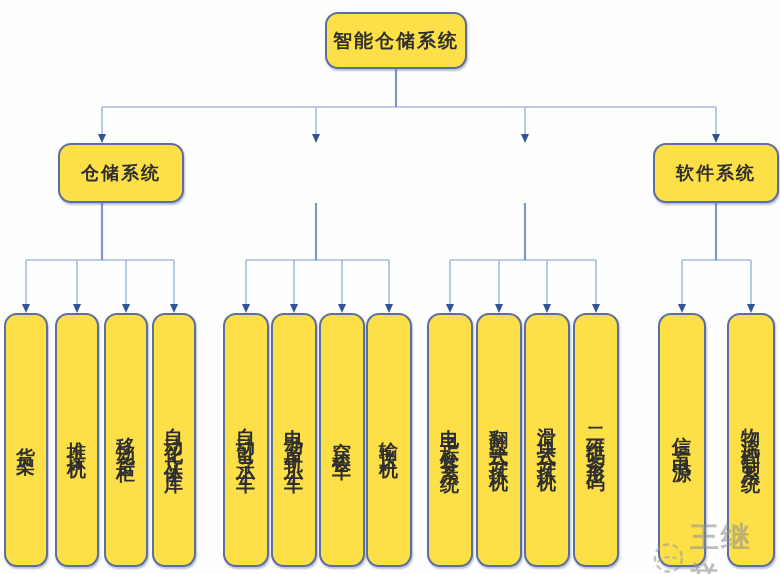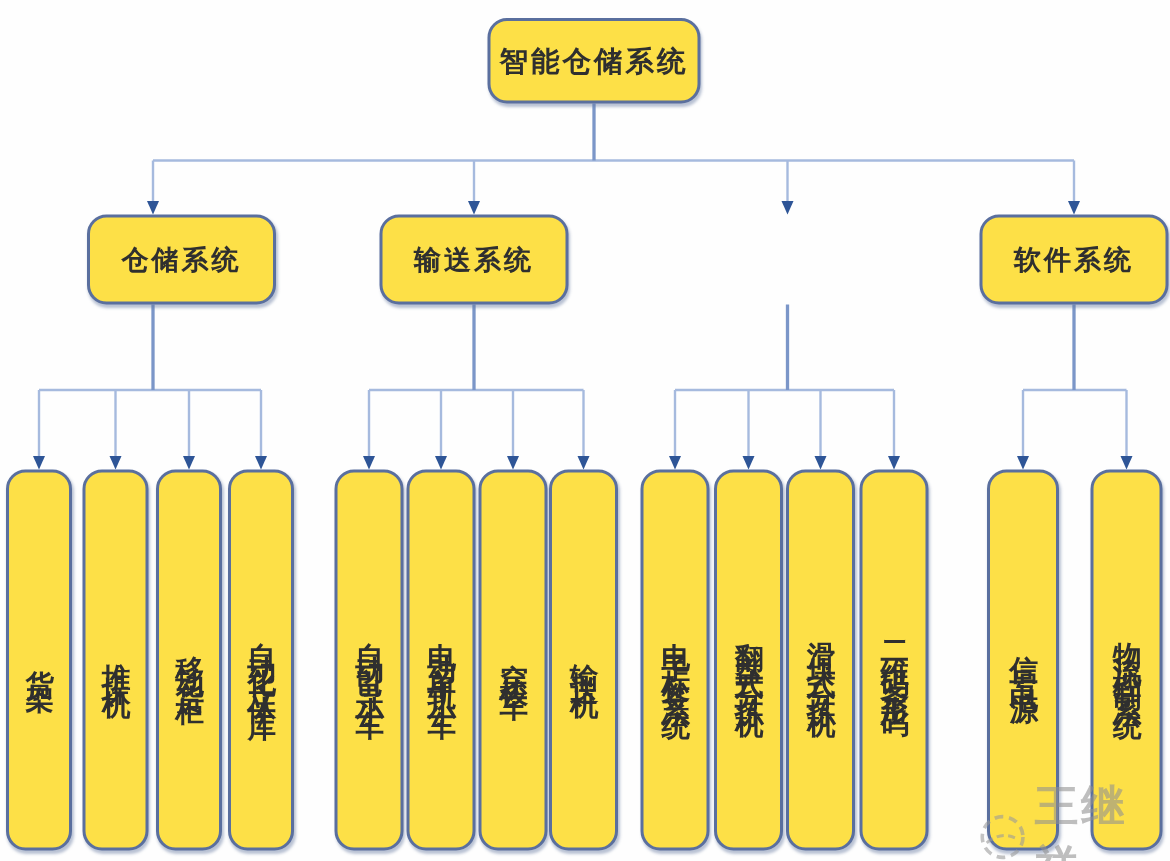--- a/index.html
+++ b/index.html
@@ -125,23 +125,20 @@
     </g>
   </svg>
 
   <div class="node root-node" style="left:325px;top:12px;">
     <span class="lbl">智能仓储系统</span>
   </div>
 
   <div class="node branch-node" style="left:40px;top:143px;margin-left:18px;">
     <span class="lbl">仓储系统</span>
   </div>
-  <div class="node branch-node" style="left:253px;top:143px;">
-    <span class="lbl">输送系统</span>
-  </div>
   <div class="node branch-node" style="left:653px;top:143px;">
     <span class="lbl">软件系统</span>
   </div>
 
   <div class="node leaf-node" style="left:4px;width:44px;">
     <span class="lbl">货架</span>
   </div>
   <div class="node leaf-node" style="left:55px;width:44px;">
     <span class="lbl">堆垛机</span>
   </div>

